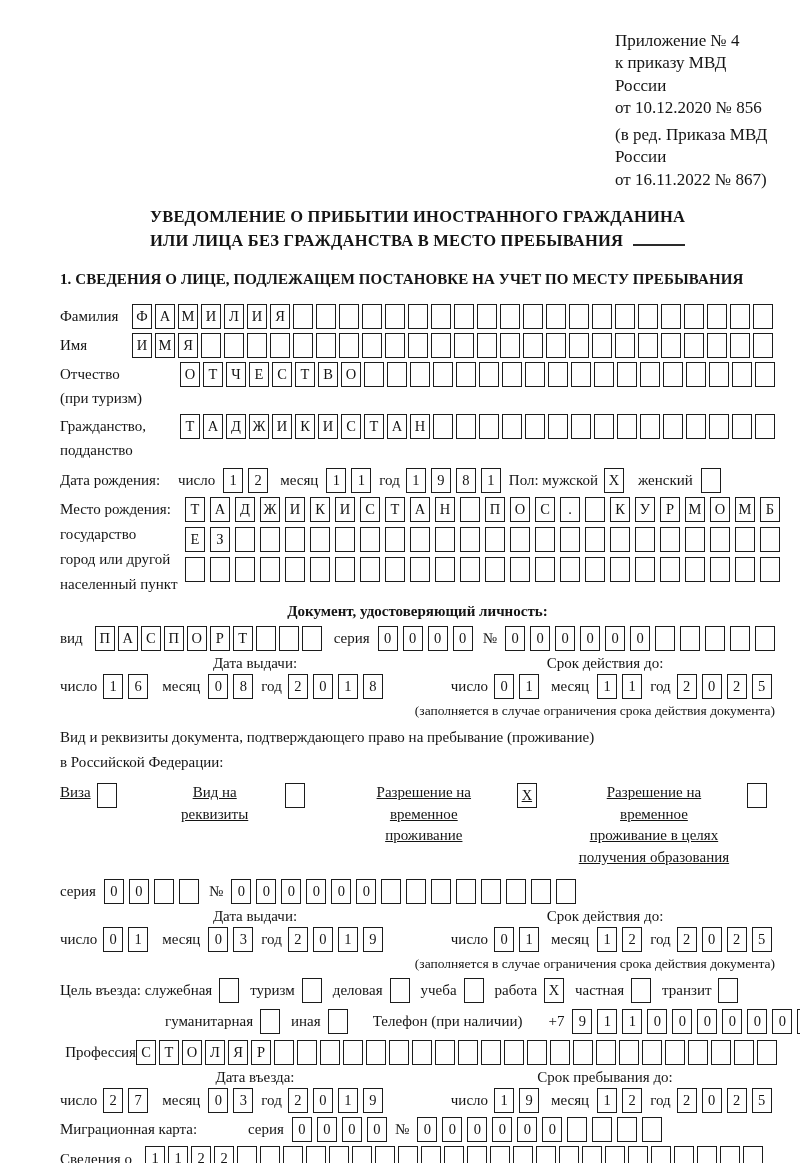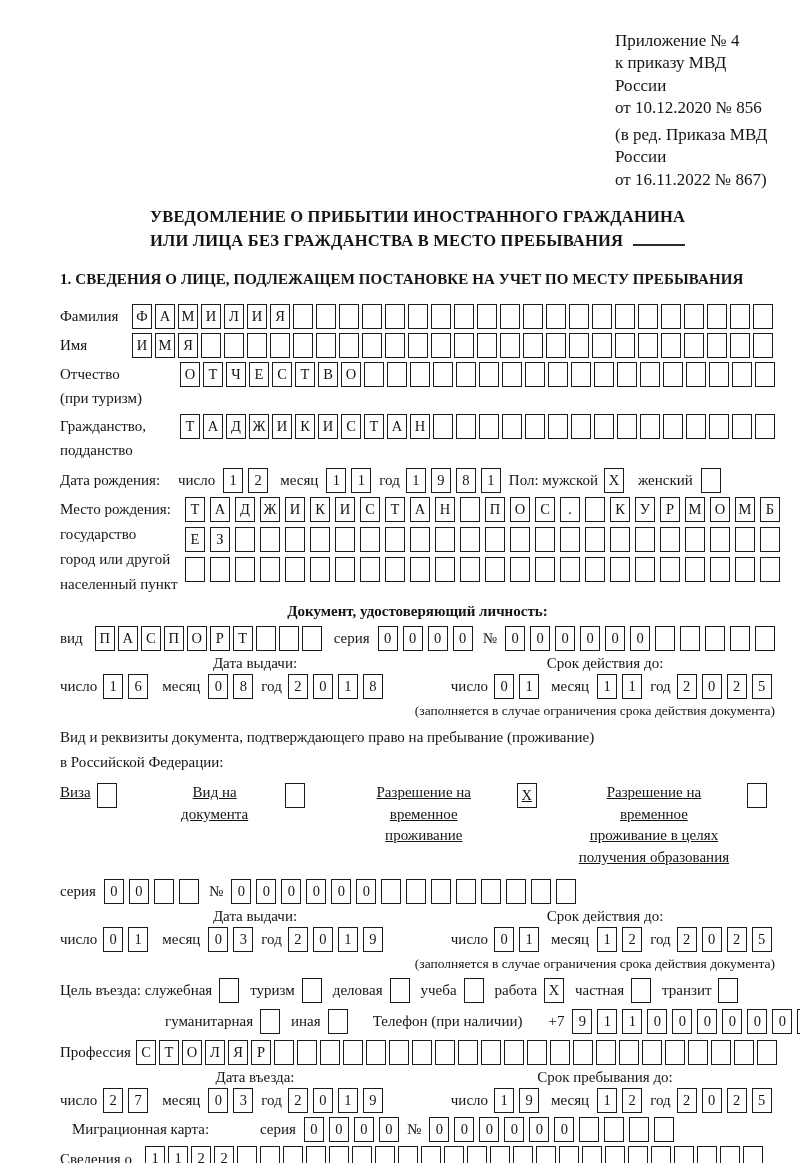--- a/index.html
+++ b/index.html
@@ -422,21 +422,21 @@
   </div>
 
   <div class="opt-row">
     <span class="opt opt1">
       <span class="opt-lines mr6">Виза</span>
       <span class="cells">
           <span class="cell"></span>
         </span>
     </span>
     <span class="opt opt2">
-      <span class="opt-lines mr8" style="margin-right:14px;">Вид на документа</span>
+      <span class="opt-lines mr8" style="margin-right:14px;">Вид на реквизиты</span>
       <span class="cells">
           <span class="cell"></span>
         </span>
     </span>
     <span class="opt opt3">
       <span class="opt-lines" style="margin-right:12px;">
         <div>Разрешение на временное</div>
         <div>проживание</div>
       </span>
       <span class="cells">
@@ -591,21 +591,21 @@
         <span class="cell">0</span>
         <span class="cell">0</span>
         <span class="cell">0</span>
         <span class="cell">0</span>
         <span class="cell">0</span>
         <span class="cell">0</span>
         <span class="cell"></span>
       </span>
   </div>
 
-  <div class="row" style="margin-top:6px;">
+  <div class="row" style="margin-top:6px;text-align:right;">
     <span class="lbl w72" style="width:76px;">Профессия</span>
     <span class="cells">
         <span class="cell">С</span>
         <span class="cell">Т</span>
         <span class="cell">О</span>
         <span class="cell">Л</span>
         <span class="cell">Я</span>
         <span class="cell">Р</span>
         <span class="cell"></span>
         <span class="cell"></span>
@@ -666,21 +666,21 @@
       </span>
     <span class="lbl ml8 mr6">год</span>
     <span class="cells g5">
         <span class="cell">2</span>
         <span class="cell">0</span>
         <span class="cell">2</span>
         <span class="cell">5</span>
       </span>
   </div>
 
-  <div class="row" style="margin-top:4px;margin-left:12px;">
+  <div class="row" style="margin-top:4px;">
     <span class="lbl" style="width:188px;">Миграционная карта:</span>
     <span class="lbl mr8">серия</span>
     <span class="cells g5">
         <span class="cell">0</span>
         <span class="cell">0</span>
         <span class="cell">0</span>
         <span class="cell">0</span>
       </span>
     <span class="lbl ml8 mr8">№</span>
     <span class="cells g5">

